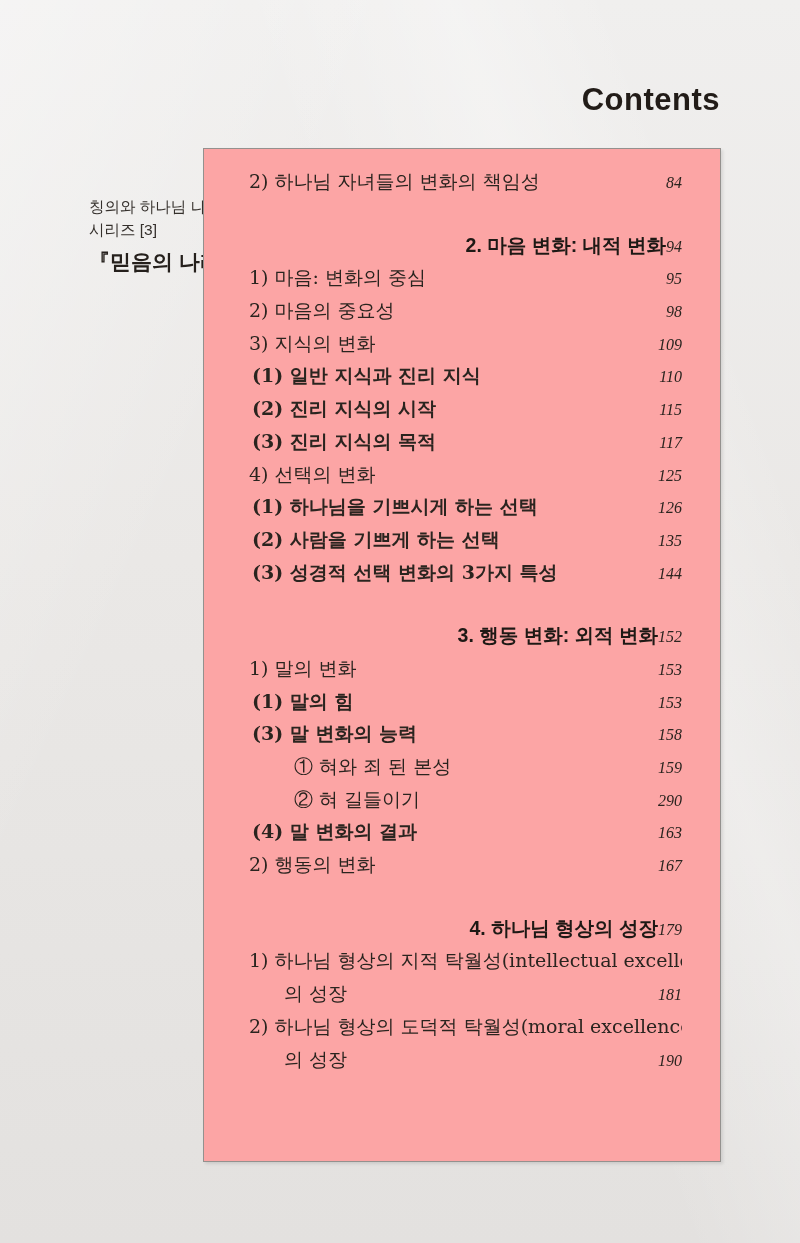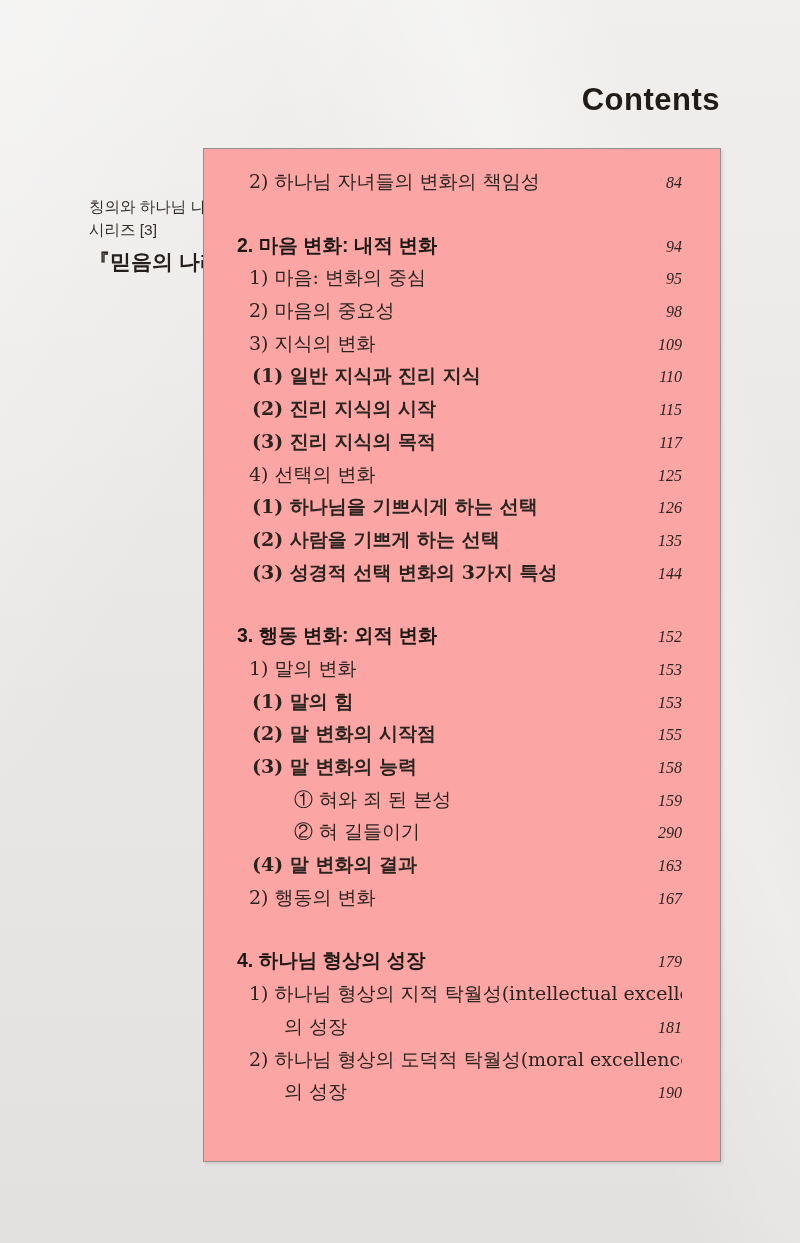--- a/index.html
+++ b/index.html
@@ -82,20 +82,21 @@
     color: #2a241f;
     white-space: nowrap;
   }
   .toc-row.gap { margin-top: 31px; }
 
   .toc-row.bold {
     font-family: "Liberation Sans", sans-serif;
     font-weight: 700;
     font-size: 19.5px;
     color: #1e1915;
+    justify-content: flex-end;
   }
 
   .toc-label { flex: 0 1 auto; overflow: hidden; }
   .lvl-1 .toc-label { padding-left: 33px; }
   .lvl-2 .toc-label { padding-left: 45px; }
   .lvl-3 .toc-label { padding-left: 48px; font-weight: bold; }
   .lvl-4 .toc-label { padding-left: 90px; }
   .lvl-cont .toc-label { padding-left: 80px; }
 
   .toc-page {
@@ -177,24 +178,20 @@
         </div>
         <div class="toc-row lvl-2">
           <span class="toc-label">1) 말의 변화</span>
           <span class="toc-page">153</span>
         </div>
         <div class="toc-row lvl-3">
           <span class="toc-label">(1) 말의 힘</span>
           <span class="toc-page">153</span>
         </div>
         <div class="toc-row lvl-3">
-          <span class="toc-label">(2) 말 변화의 시작점</span>
-          <span class="toc-page">155</span>
-        </div>
-        <div class="toc-row lvl-3">
           <span class="toc-label">(3) 말 변화의 능력</span>
           <span class="toc-page">158</span>
         </div>
         <div class="toc-row lvl-4">
           <span class="toc-label">① 혀와 죄 된 본성</span>
           <span class="toc-page">159</span>
         </div>
         <div class="toc-row lvl-4">
           <span class="toc-label">② 혀 길들이기</span>
           <span class="toc-page">290</span>

